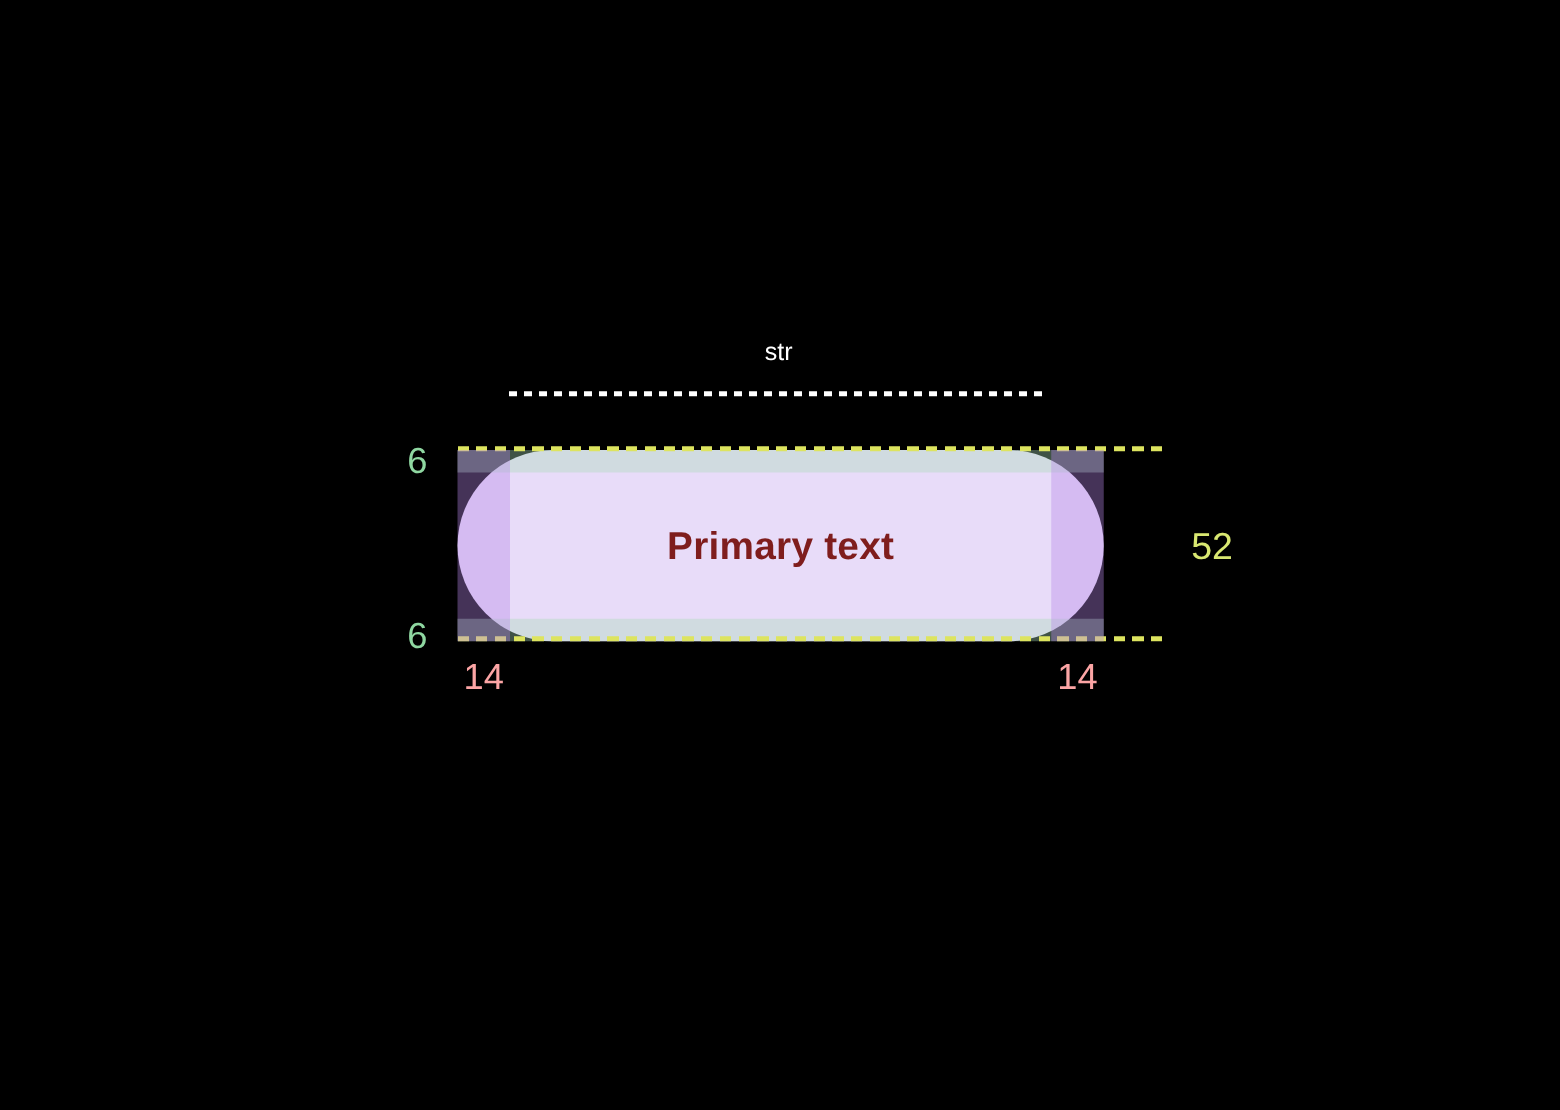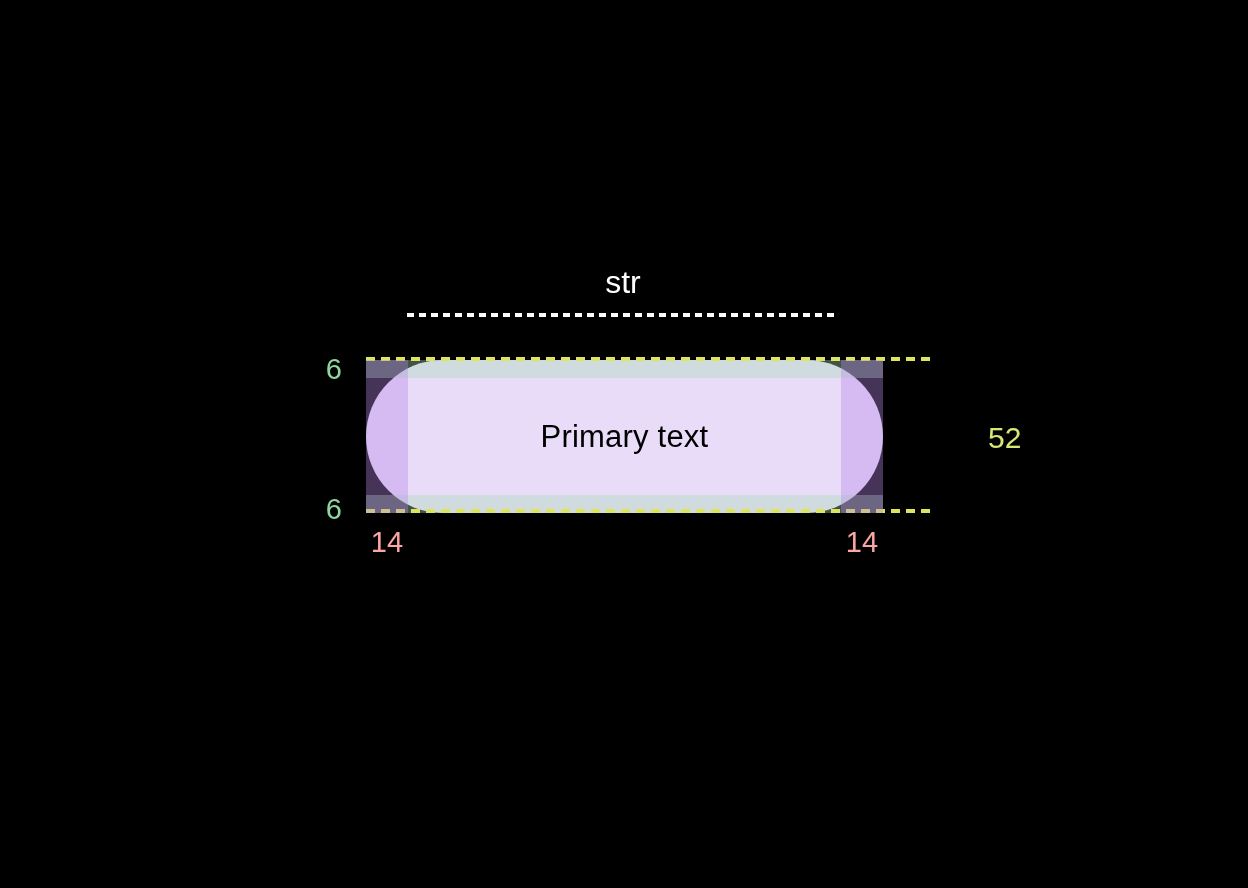--- a/index.html
+++ b/index.html
@@ -17,21 +17,21 @@
   }
   .abs { position: absolute; }
 
   
   .str-label {
     left: 407px;
     top: 266px;
     width: 432px;
     text-align: center;
     color: #ffffff;
-    font-size: 32px;
+    font-size: 20px;
     font-weight: 500;
     line-height: 32px;
     z-index: 6;
   }
   .str-guide {
     left: 407px;
     top: 313px;
     width: 432px;
     height: 4px;
     background: repeating-linear-gradient(90deg,
@@ -49,23 +49,23 @@
     border-radius: 77px;
     background: #e8dcf9;
     display: flex;
     align-items: center;
     justify-content: center;
     z-index: 1;
     border: none;
     padding: 0;
   }
   .pill-label {
-    color: #000000;
+    color: #7f1d1d;
     font-size: 31px;
-    font-weight: 400;
+    font-weight: 700;
     letter-spacing: 0.2px;
   }
 
   
   .vpad {
     left: 366px;
     width: 517px;
     height: 18px;
     background: rgba(167, 219, 183, 0.38);
     z-index: 2;
@@ -114,21 +114,21 @@
   .pad-v-label.bottom { top: 494px; }
   .pad-h-label {
     width: 42px;
     text-align: center;
     top: 527px;
     color: #fca5a5;
   }
   .pad-h-label.left { left: 366px; }
   .pad-h-label.right { left: 841px; }
   .height-label {
-    left: 988px;
+    left: 953px;
     top: 423px;
     font-size: 30px;
     color: #d9e871;
   }
 </style>
 </head>
 <body>
 
 <div class="canvas">
 

